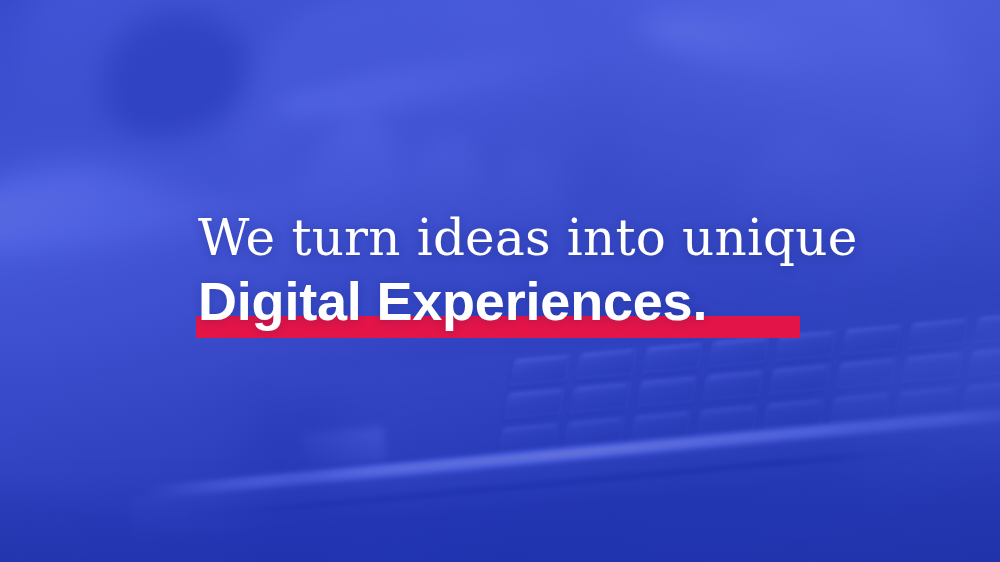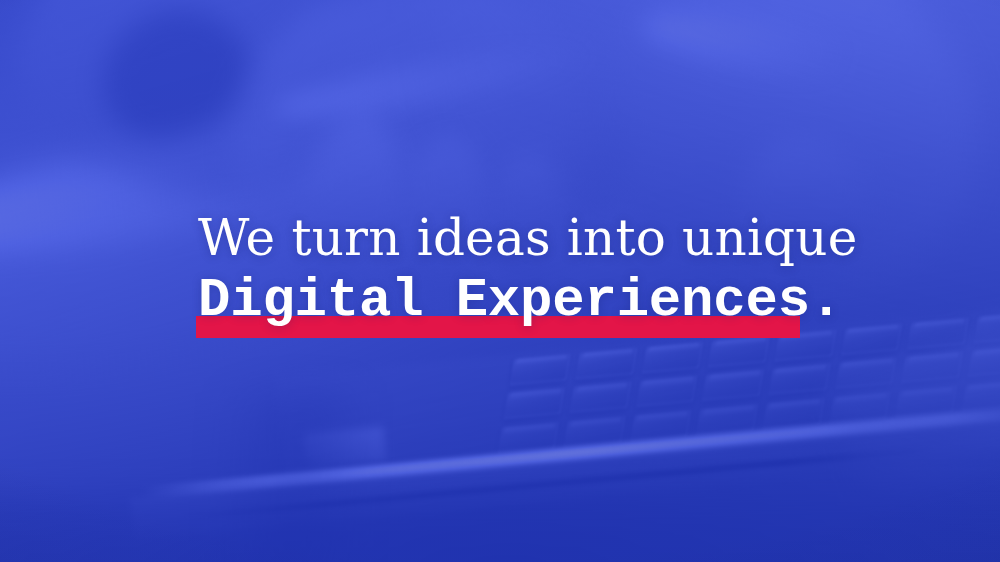--- a/index.html
+++ b/index.html
@@ -341,21 +341,21 @@
     left: -2px;
     top: 44px;
     width: 604px;
     height: 22px;
     background: #e31548;
     z-index: 1;
   }
   .line-2 {
     position: relative;
     z-index: 2;
-    font-family: Liberation Mono, monospace;
+    font-family: Liberation Sans, sans-serif;
     font-weight: 700;
     font-size: 54px;
     line-height: 58px;
     color: #ffffff;
     letter-spacing: -0.2px;
     white-space: nowrap;
     text-shadow: 0 1px 10px rgba(16,26,100,0.26);
   }
 </style>
 </head>

